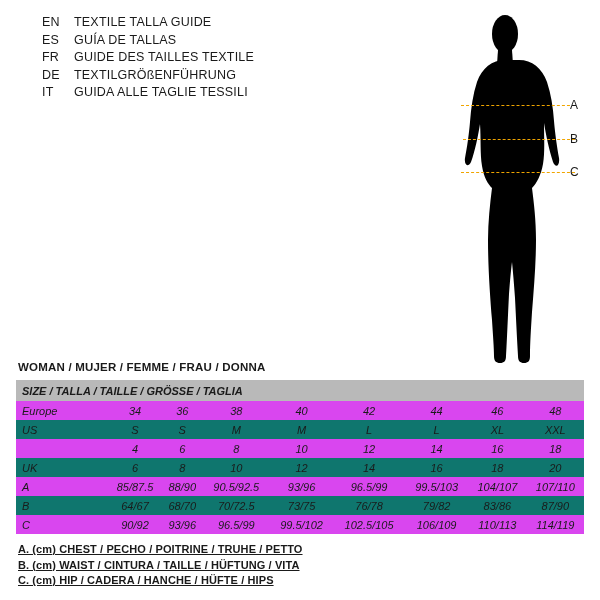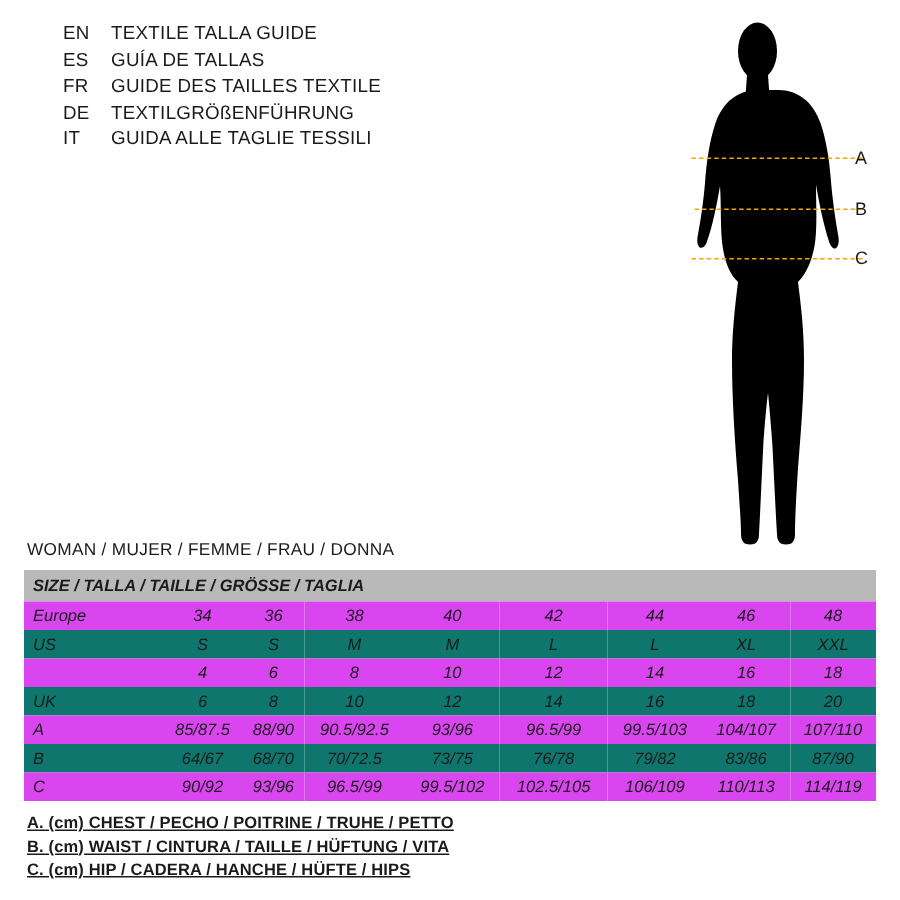--- a/index.html
+++ b/index.html
@@ -62,21 +62,21 @@
     color: #1a1a1a;
     font-family: "Liberation Sans", sans-serif;
   }
 
   
   .woman-head {
     position: absolute;
     top: 361px;
     left: 18px;
     font-size: 11.5px;
-    font-weight: normal;
+    font-weight: bold;
     letter-spacing: 0.2px;
   }
 
   table.size-table {
     position: absolute;
     top: 380px;
     left: 16px;
     width: 568px;
     border-collapse: collapse;
     font-size: 11px;

